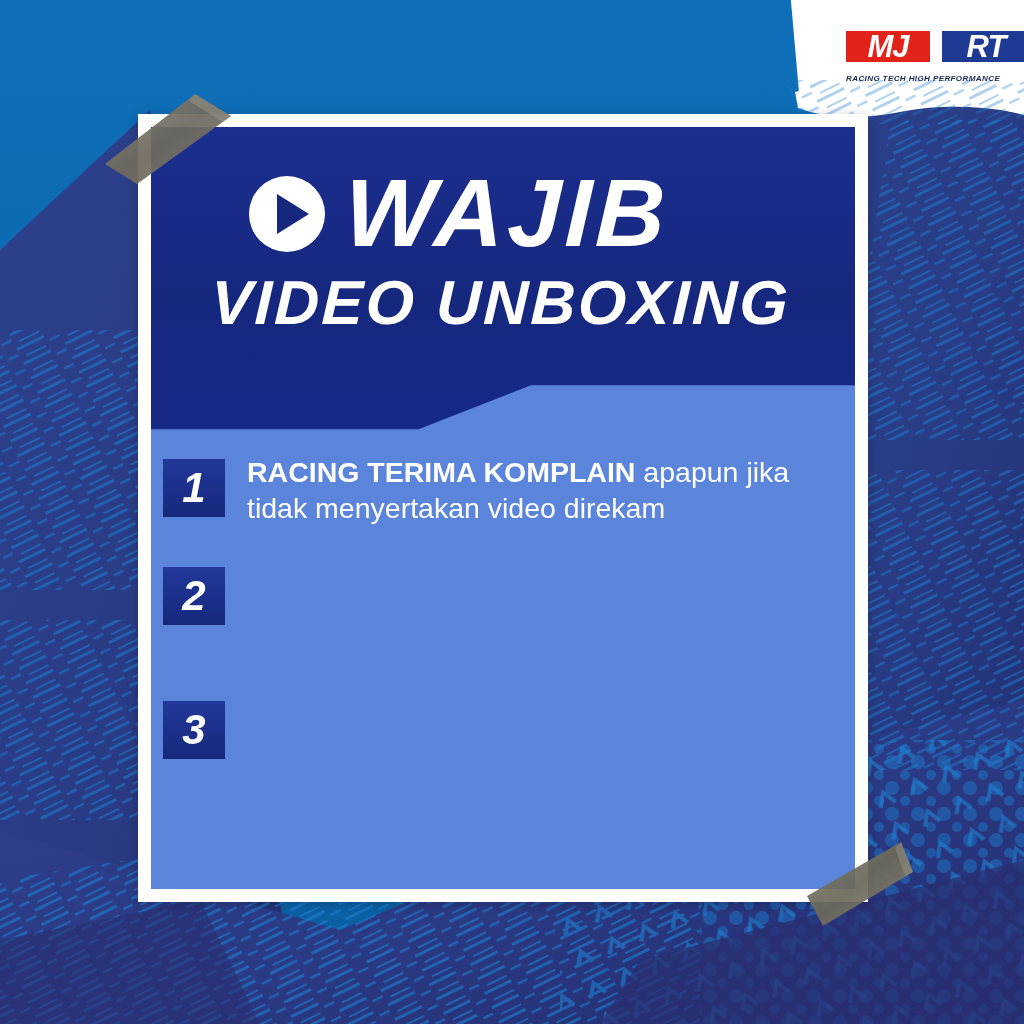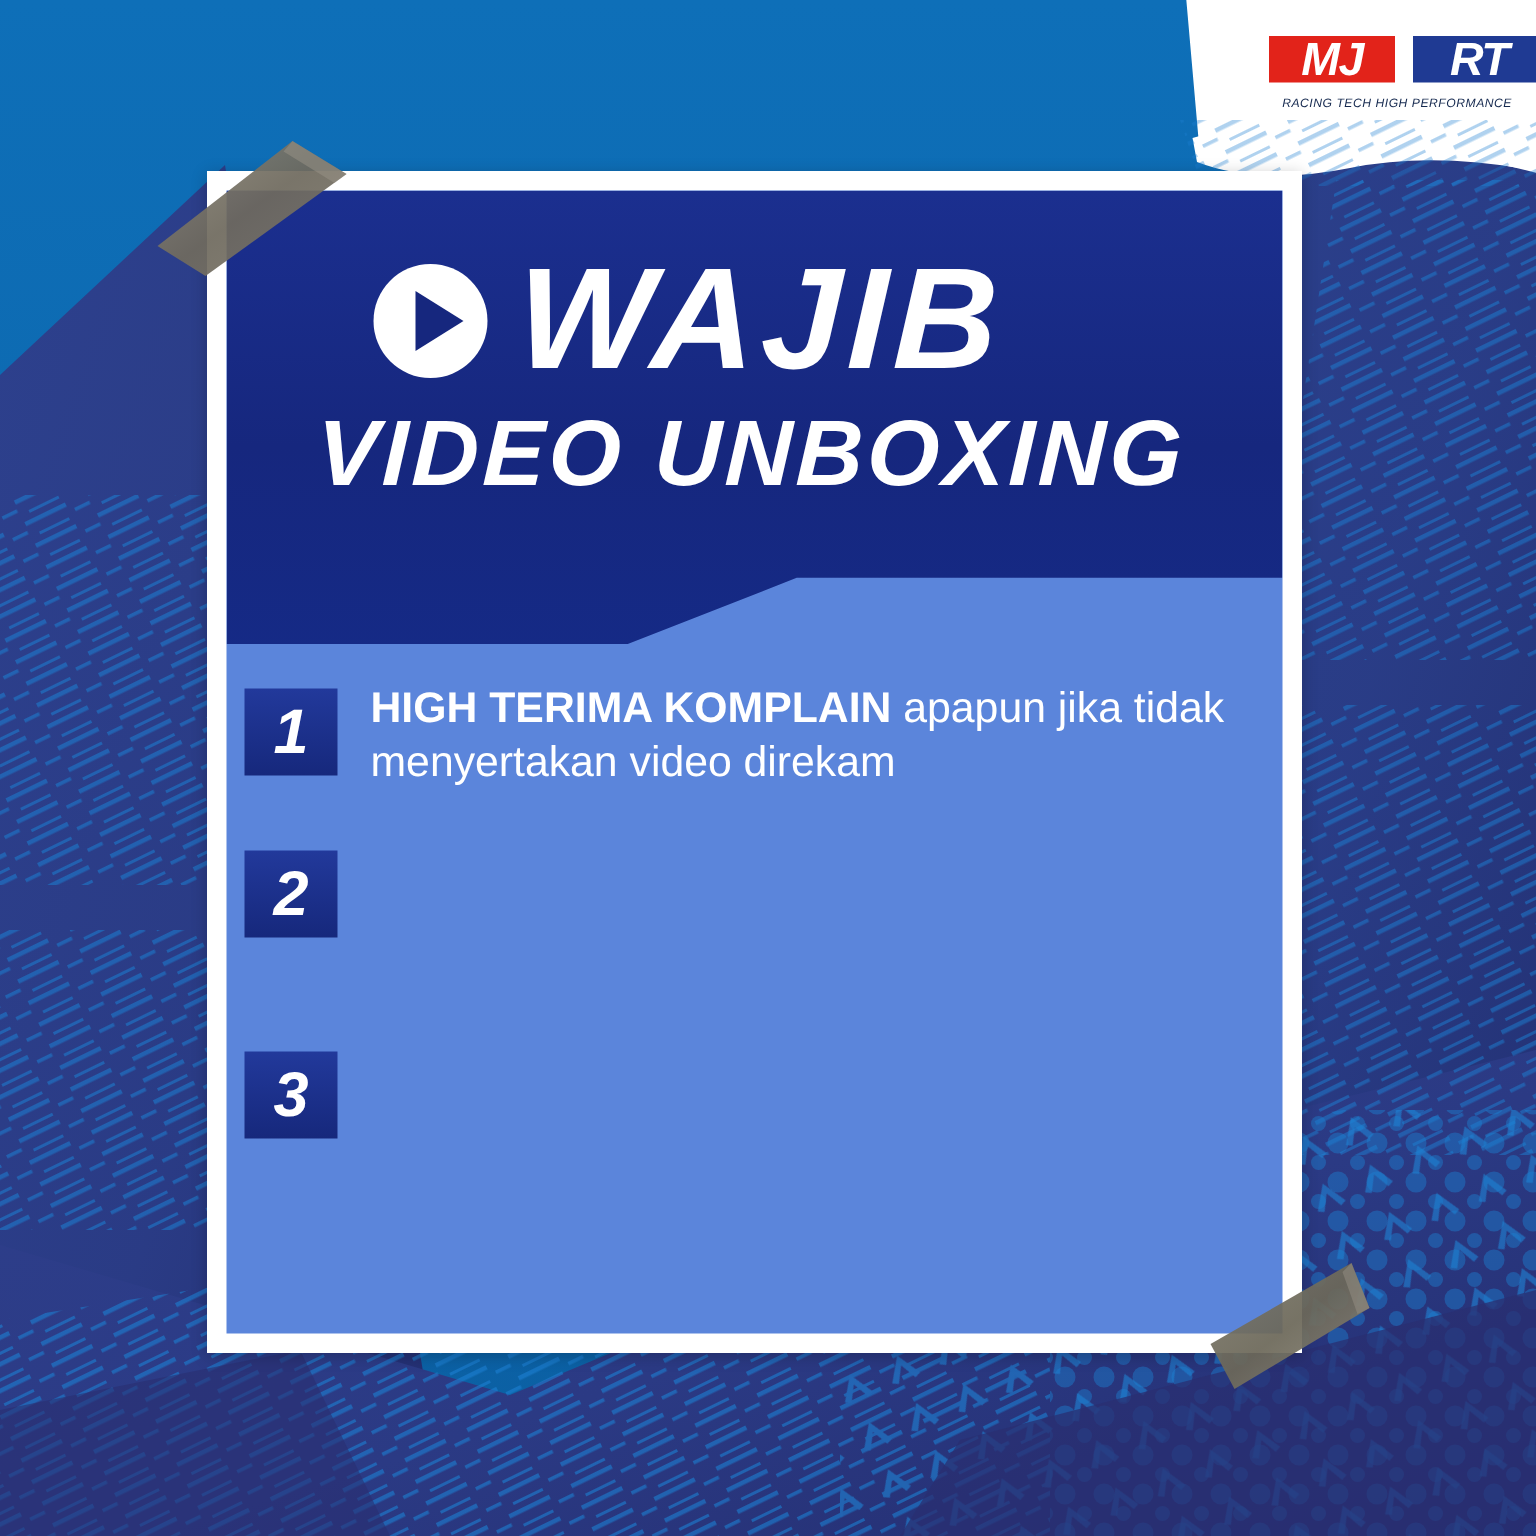--- a/index.html
+++ b/index.html
@@ -12,41 +12,41 @@
 
   
   #bg{position:absolute;inset:0;overflow:hidden;}
   .bg-svg{position:absolute;inset:0;width:1024px;height:1024px;display:block;}
 
   
   #logo-wrap{
     position:absolute;left:846px;top:24px;width:162px;height:56px;
     z-index:6;
   }
-  .logo-row{display:flex;height:38px;align-items:flex-start;}
+  .logo-row{display:flex;height:38px;align-items:flex-end;}
   .logo-mj{
     background:#e2231a;color:#ffffff;
     display:flex;align-items:center;justify-content:center;
     padding:0 5px;min-width:74px;
     font-weight:bold;font-style:italic;font-size:31px;letter-spacing:-1px;
     line-height:1;
   }
   .logo-rt{
     background:#1f3a93;color:#ffffff;
     display:flex;align-items:center;justify-content:center;
     padding:0 5px;min-width:78px;
     font-weight:bold;font-style:italic;font-size:31px;letter-spacing:-1px;
     line-height:1;
     margin-left:12px;
   }
   .logo-tag{
-    margin-top:2px;
-    font-size:8.1px;font-weight:normal;font-style:italic;
+    margin-top:12px;
+    font-size:8.1px;font-weight:bold;font-style:italic;
     color:#15294f;letter-spacing:0.35px;
-    text-align:right;width:162px;white-space:nowrap;
+    text-align:left;width:162px;white-space:nowrap;
   }
 
   
   #poster{
     position:absolute;left:138px;top:114px;width:730px;height:788px;
     background:#ffffff;
     box-shadow:0 2px 10px rgba(0,0,0,0.22);
     z-index:4;
   }
   #poster-inner{
@@ -208,21 +208,21 @@
         </svg>
         <div id="main-title">WAJIB</div>
       </div>
       <div id="sub-title">VIDEO UNBOXING</div>
     </div>
 
     <div id="list">
 
       <div class="item item-1">
         <div class="num-badge">1</div>
-        <div class="item-text"><b>HIGH TERIMA KOMPLAIN</b><span> apapun jika tidak menyertakan video direkam</span></div>
+        <div class="item-text"><b>RACING TERIMA KOMPLAIN</b><span> apapun jika tidak menyertakan video direkam</span></div>
       </div>
 
       <div class="item item-2">
         <div class="num-badge">2</div>
       </div>
 
       <div class="item item-3">
         <div class="num-badge">3</div>
       </div>
 

